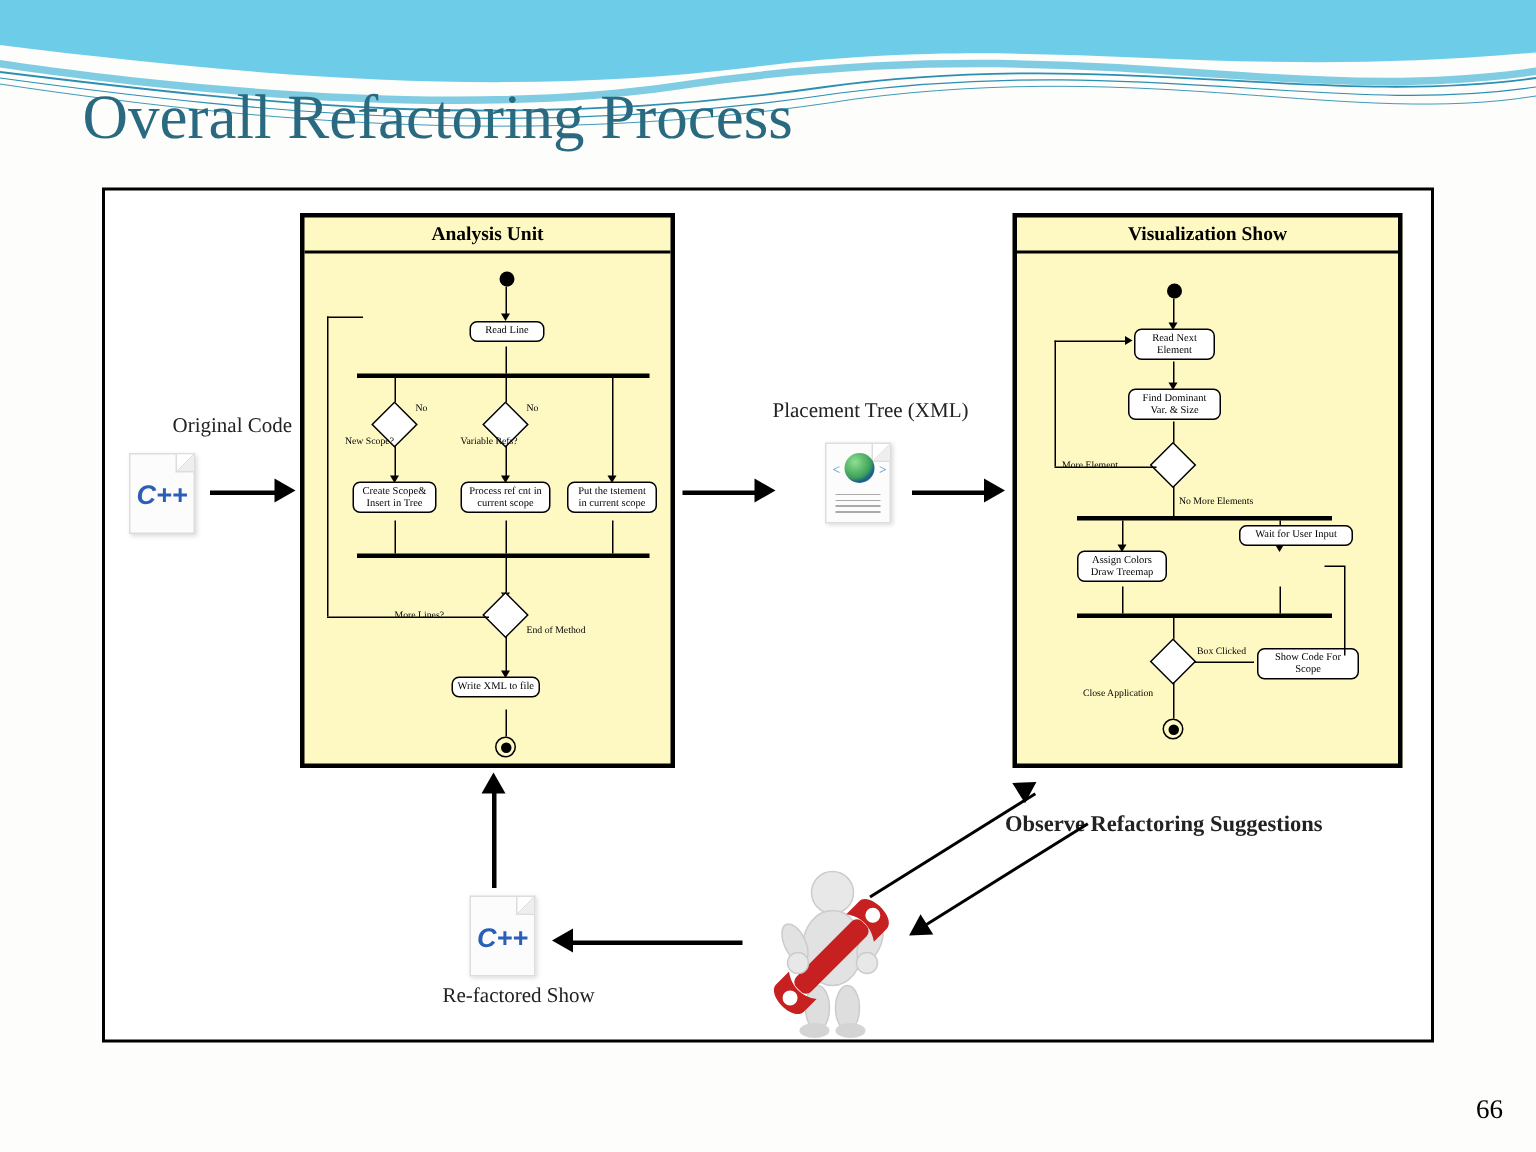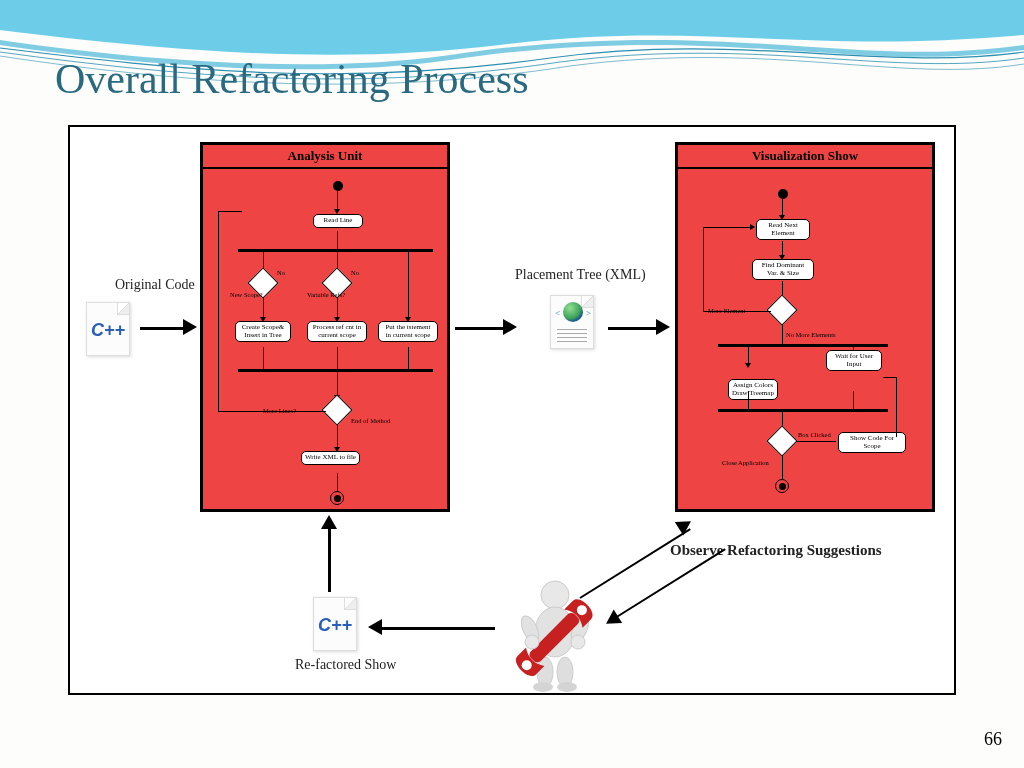--- a/index.html
+++ b/index.html
@@ -42,21 +42,21 @@
     bottom: 18px;
     right: 22px;
     color: #000000;
     font-size: 18px;
   }
 
   
   .unit {
     position: absolute;
     border: 3px solid #000;
-    background: #ef4444;
+    background: #fef9c3;
   }
   .unit-title {
     text-align: center;
     font-family: 'Times New Roman', serif;
     font-weight: bold;
     font-size: 13px;
     padding: 3px 0;
     border-bottom: 2px solid #000;
   }
   .unit-body {
@@ -326,25 +326,25 @@
       <div class="line v" style="left:25px; top:58px; height:84px;"></div>
       <div class="line h" style="left:25px; top:58px; width:50px;"></div>
       <div class="tiny-arrow r" style="left:72px; top:55px;"></div>
 
       <div class="dlabel" style="left:108px; top:162px;">No More Elements</div>
       <div class="line v" style="left:104px; top:155px; height:20px;"></div>
       <div class="fork" style="left:40px; top:175px; width:170px;"></div>
 
       <div class="line v" style="left:70px; top:178px; height:18px;"></div>
       <div class="tiny-arrow" style="left:67px; top:194px;"></div>
-      <div class="node" style="left:40px; top:210px; width:50px;margin-left:10px;">Assign Colors Draw Treemap</div>
+      <div class="node" style="left:40px; top:198px; width:60px;">Assign Colors Draw Treemap</div>
 
       <div class="line v" style="left:175px; top:178px; height:18px;"></div>
       <div class="tiny-arrow" style="left:172px; top:194px;"></div>
-      <div class="node" style="left:148px; top:181px; width:56px;">Wait for User Input</div>
+      <div class="node" style="left:148px; top:181px; width:76px;">Wait for User Input</div>
 
       <div class="line v" style="left:70px; top:222px; height:18px;"></div>
       <div class="line v" style="left:175px; top:222px; height:18px;"></div>
       <div class="fork" style="left:40px; top:240px; width:170px;"></div>
 
       <div class="line v" style="left:104px; top:243px; height:18px;"></div>
       <div class="diamond-wrap" style="left:93px; top:261px;">
           <div class="diamond"></div>
         </div>
       <div class="dlabel" style="left:120px; top:262px;">Box Clicked</div>

